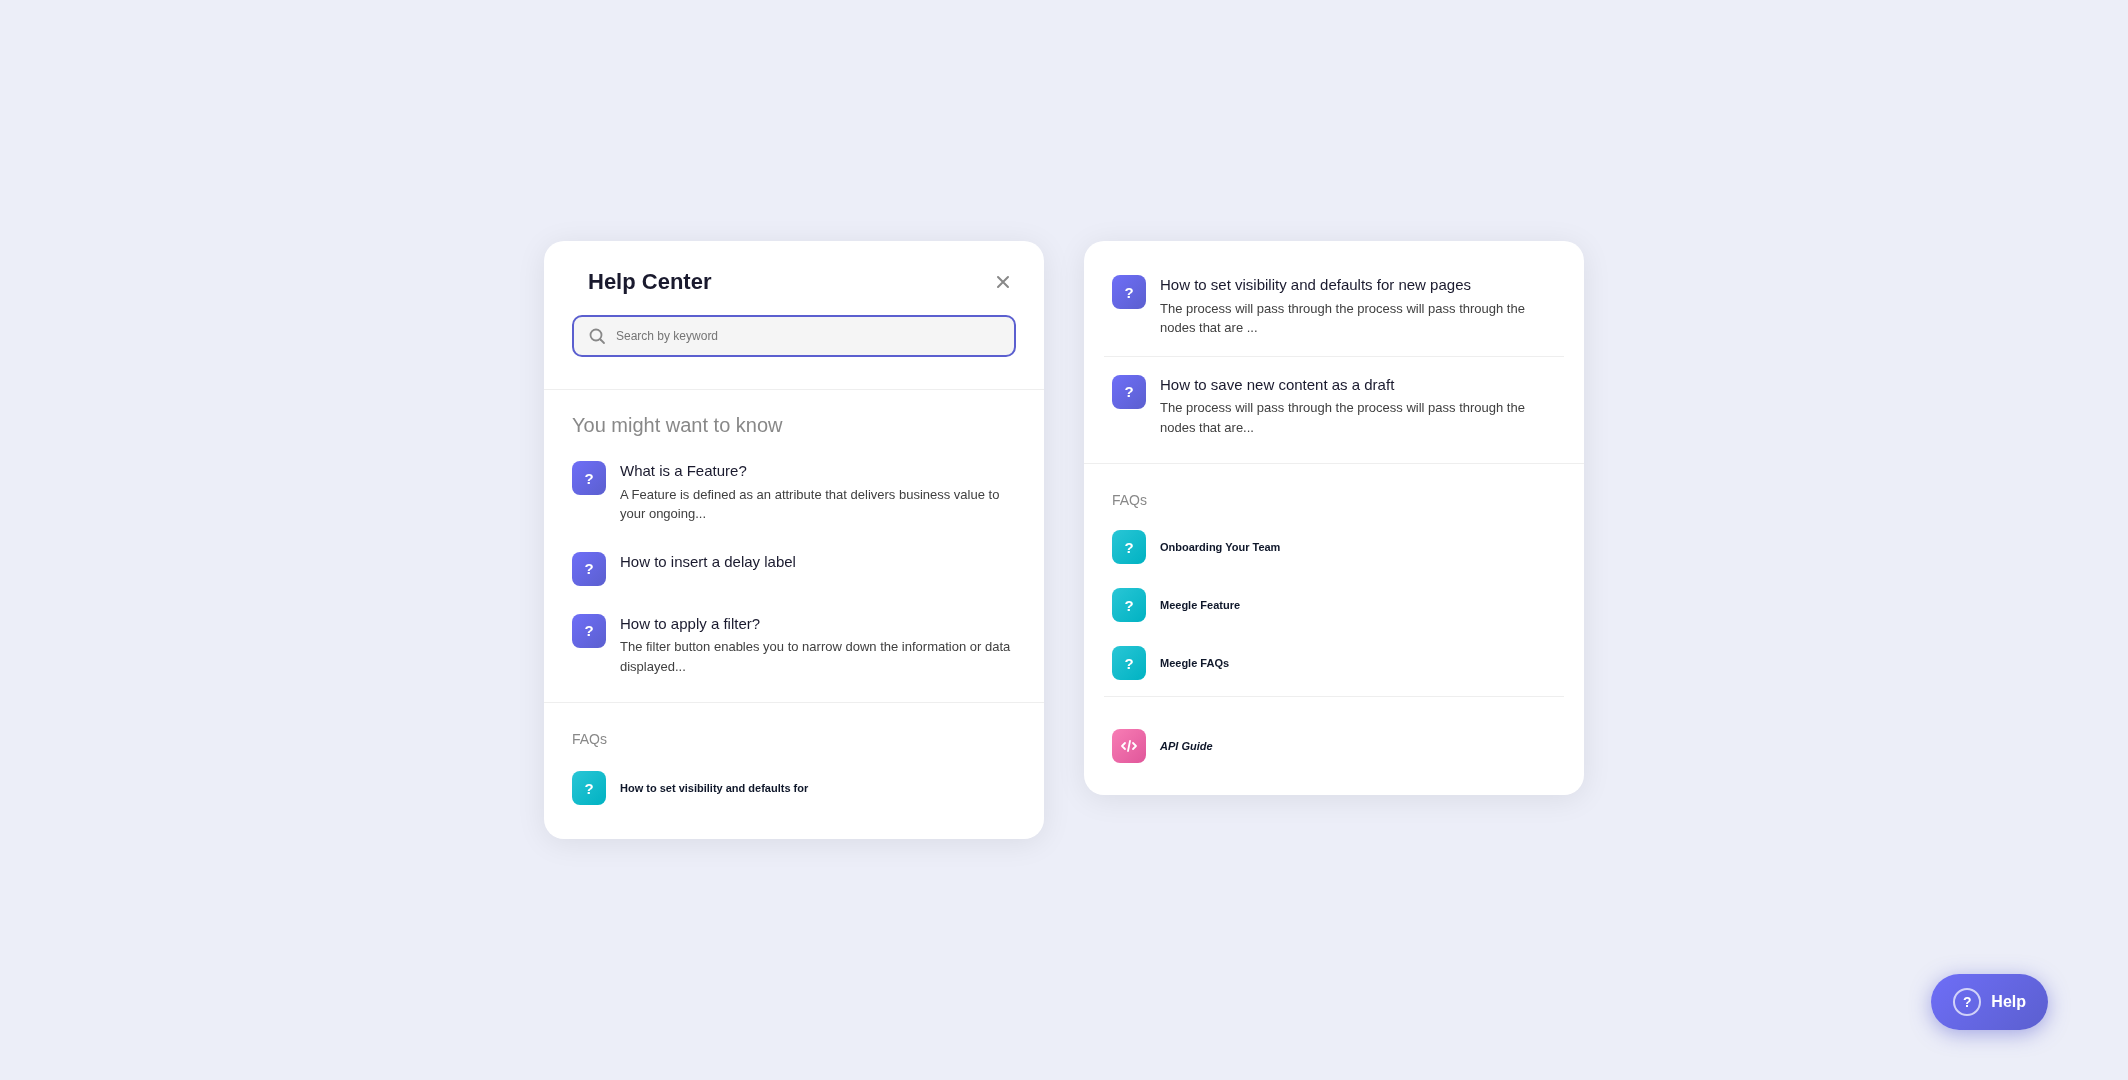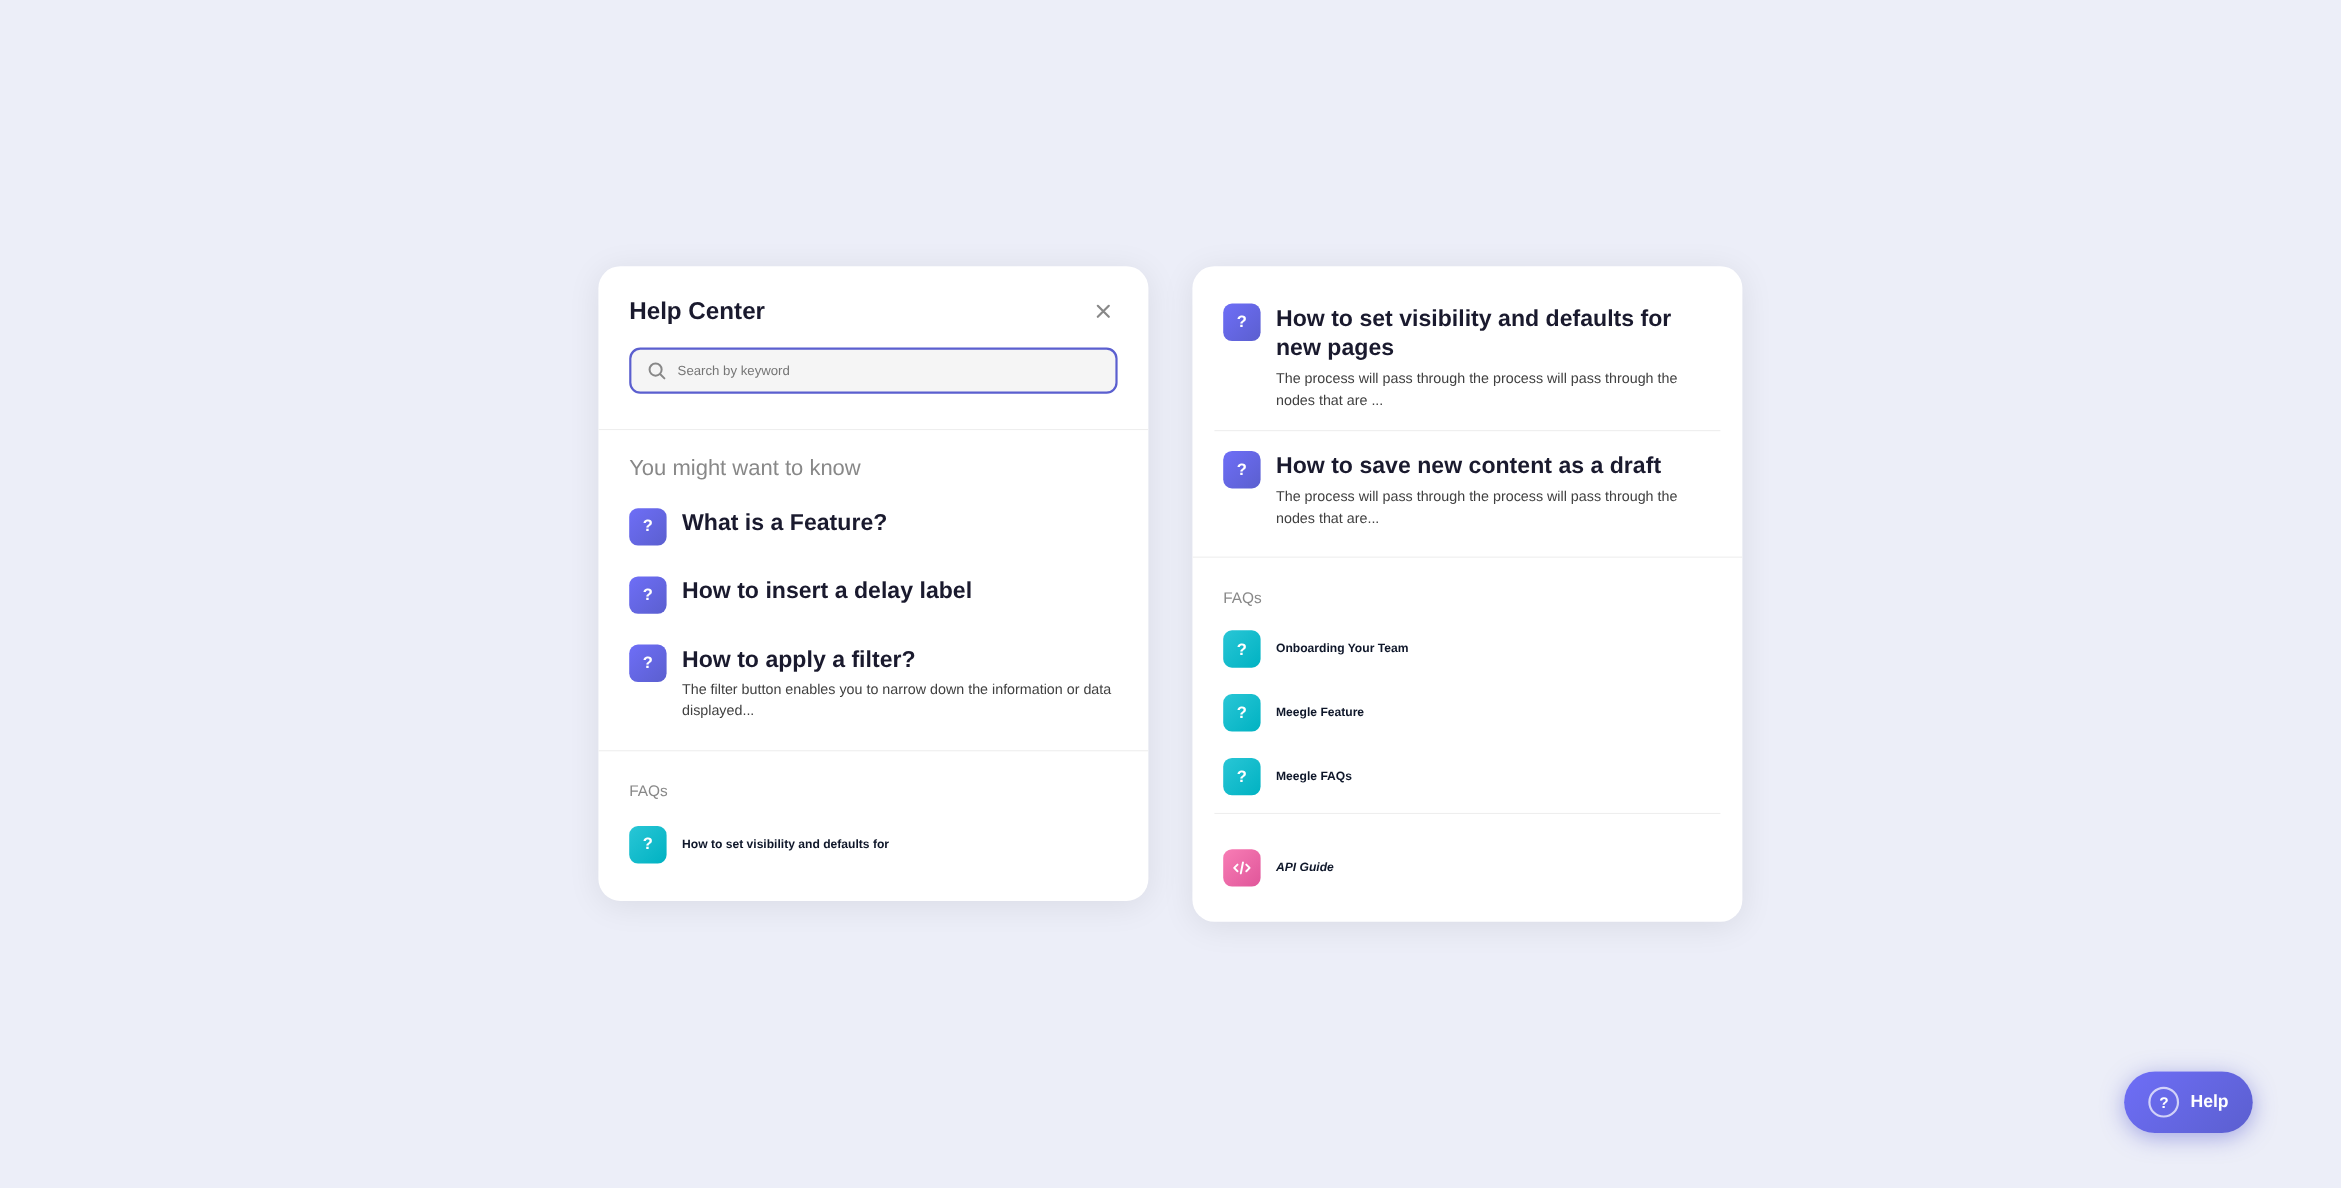--- a/index.html
+++ b/index.html
@@ -32,20 +32,21 @@
     .help-panel-header {
       display: flex;
       justify-content: space-between;
       align-items: center;
       padding: 28px 28px 20px;
     }
     .help-panel-title {
       font-size: 22px;
       font-weight: 700;
       color: #1a1a2e;
+      margin-left: 16px;
     }
     .close-btn {
       background: none;
       border: none;
       cursor: pointer;
       color: #888;
       font-size: 20px;
       padding: 4px;
       display: flex;
       align-items: center;
@@ -109,22 +110,22 @@
       flex-shrink: 0;
       color: #fff;
       font-weight: 700;
       font-size: 15px;
     }
     .article-icon.cyan {
       background: linear-gradient(135deg, #29c6d6, #00b2c2);
     }
     .article-content {}
     .article-title {
-      font-size: 21px;
-      font-weight: 700;
+      font-size: 15px;
+      font-weight: 400;
       color: #1a1a2e;
       margin-bottom: 4px;
       line-height: 1.3;
     }
     .article-desc {
       font-size: 13px;
       color: #404040;
       line-height: 1.5;
     }
     .faq-section-label {
@@ -280,20 +281,21 @@
     <div class="divider"></div>
 
     <div class="section-label">You might want to know</div>
 
     <div class="article-list">
 
       <div class="article-item">
         <div class="article-icon">?</div>
         <div class="article-content">
           <div class="article-title">What is a Feature?</div>
+          <div class="article-desc">A Feature is defined as an attribute that delivers business value to your ongoing...</div>
         </div>
       </div>
 
       <div class="article-item">
         <div class="article-icon">?</div>
         <div class="article-content">
           <div class="article-title">How to insert a delay label</div>
         </div>
       </div>
 

